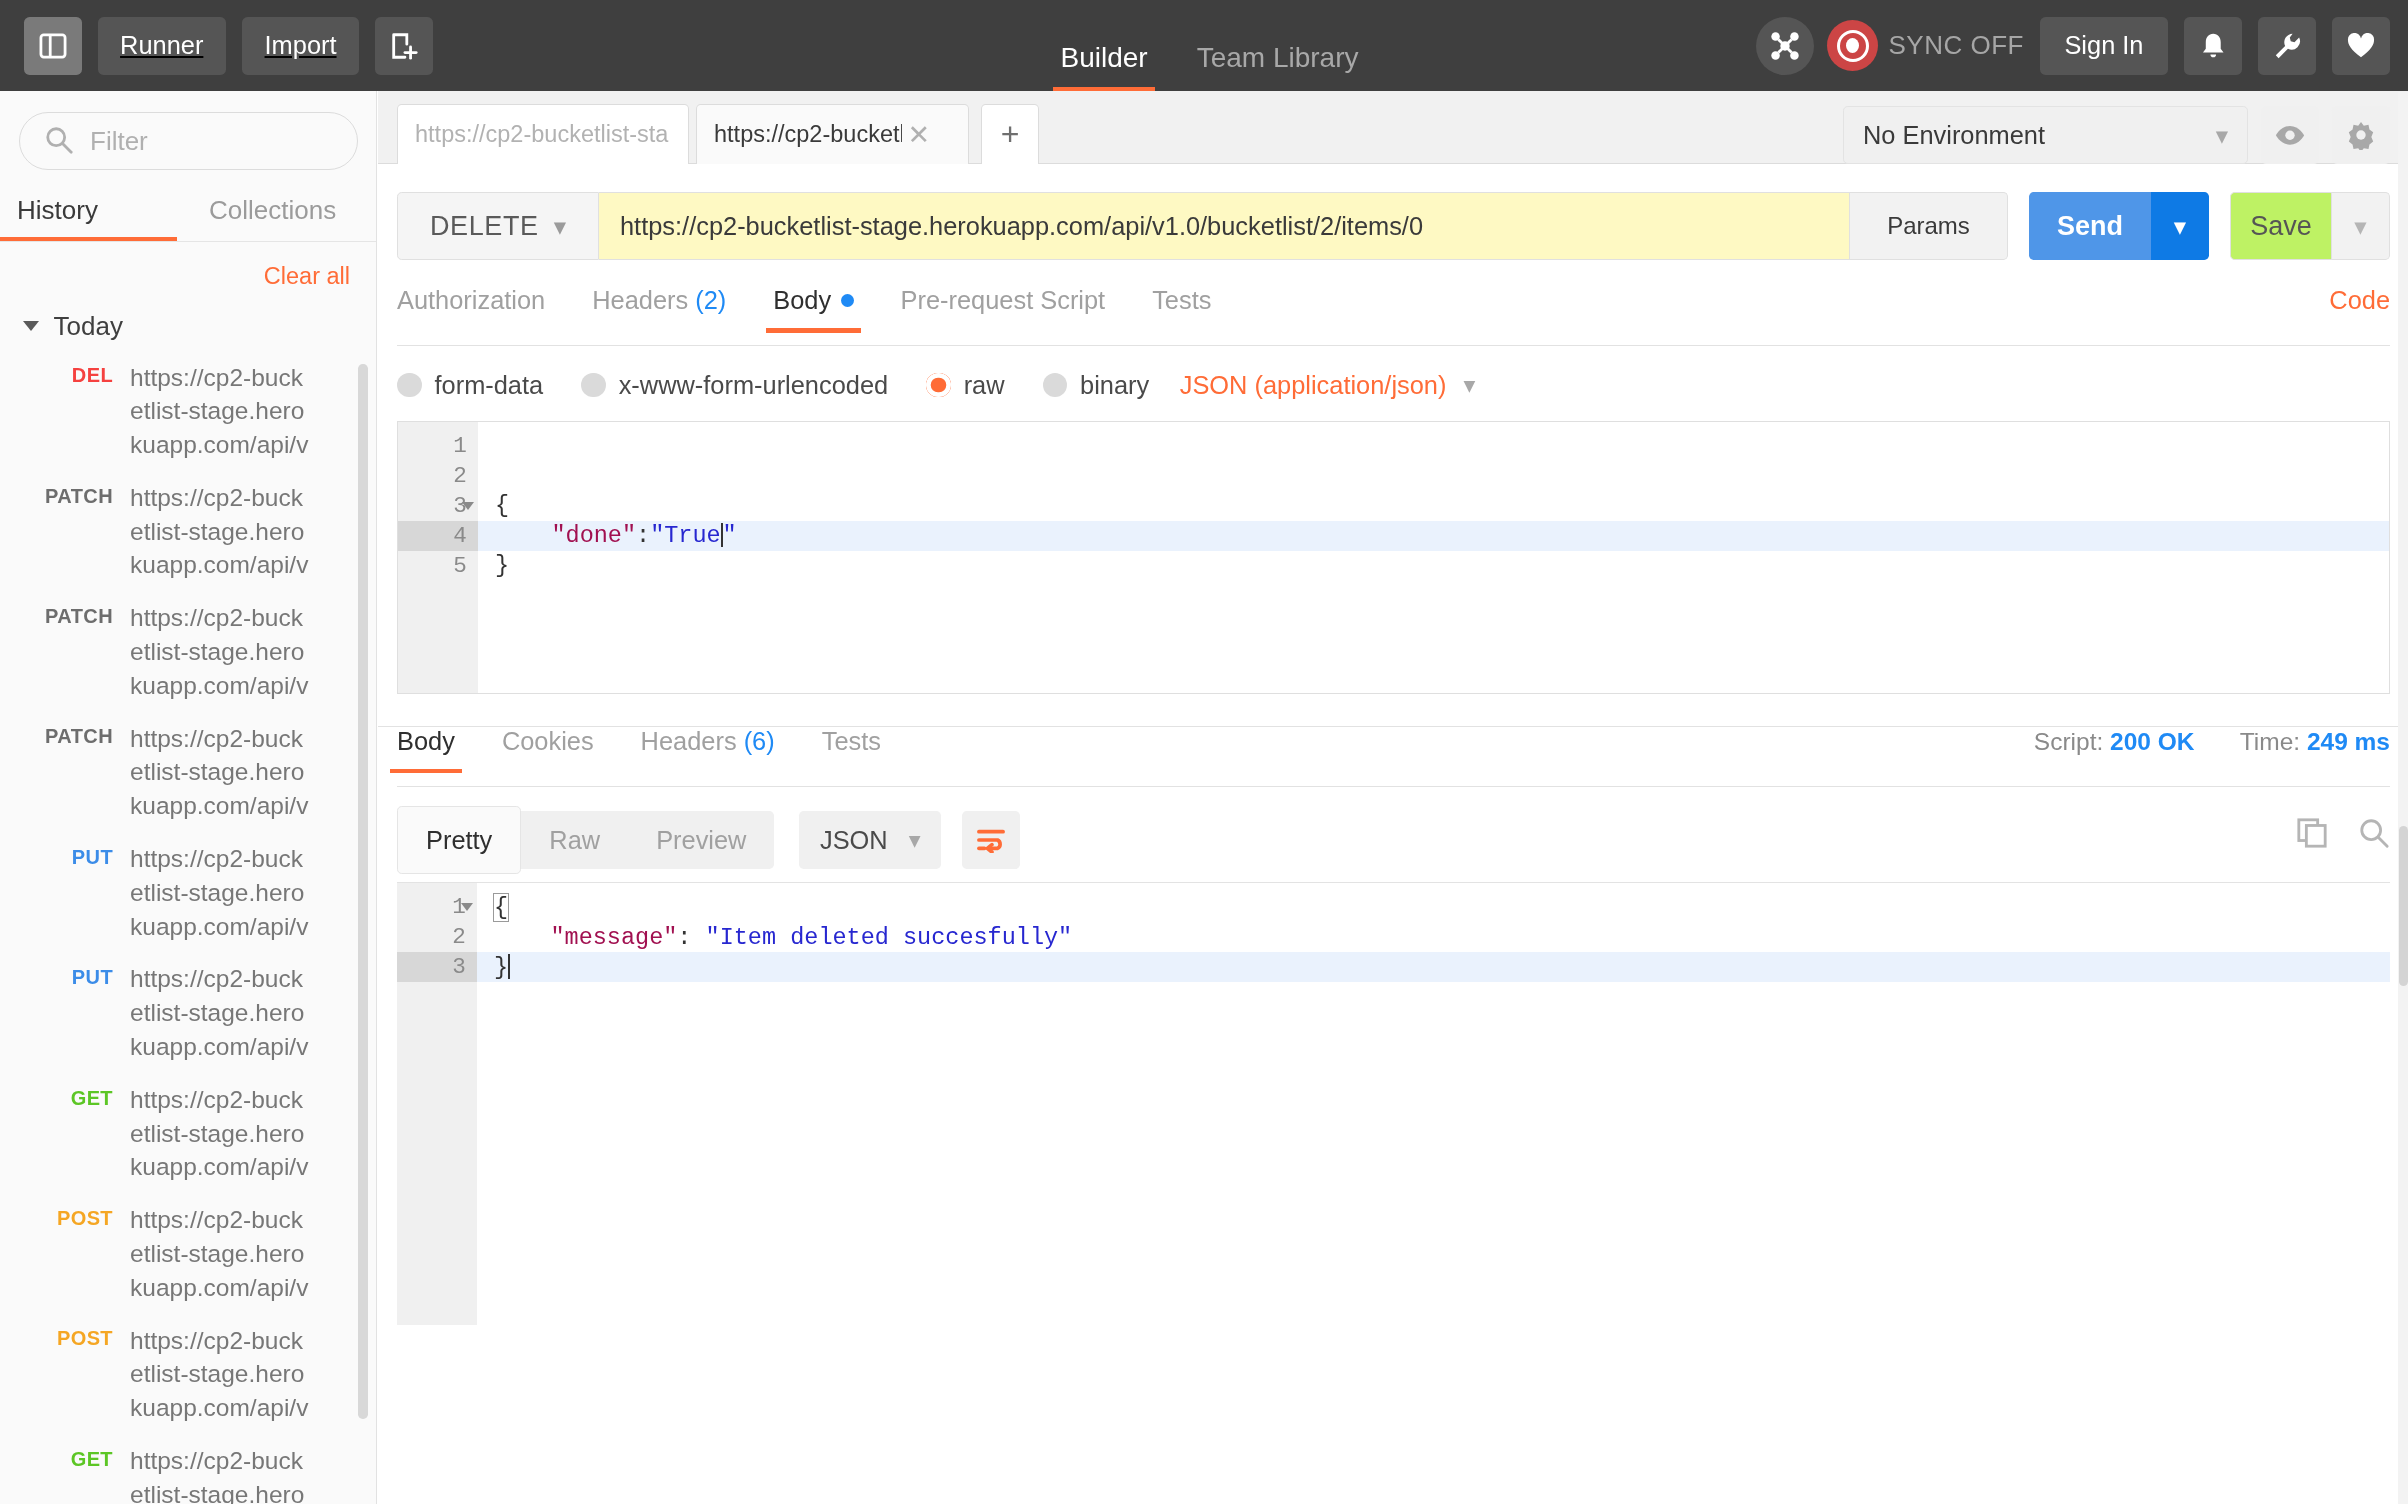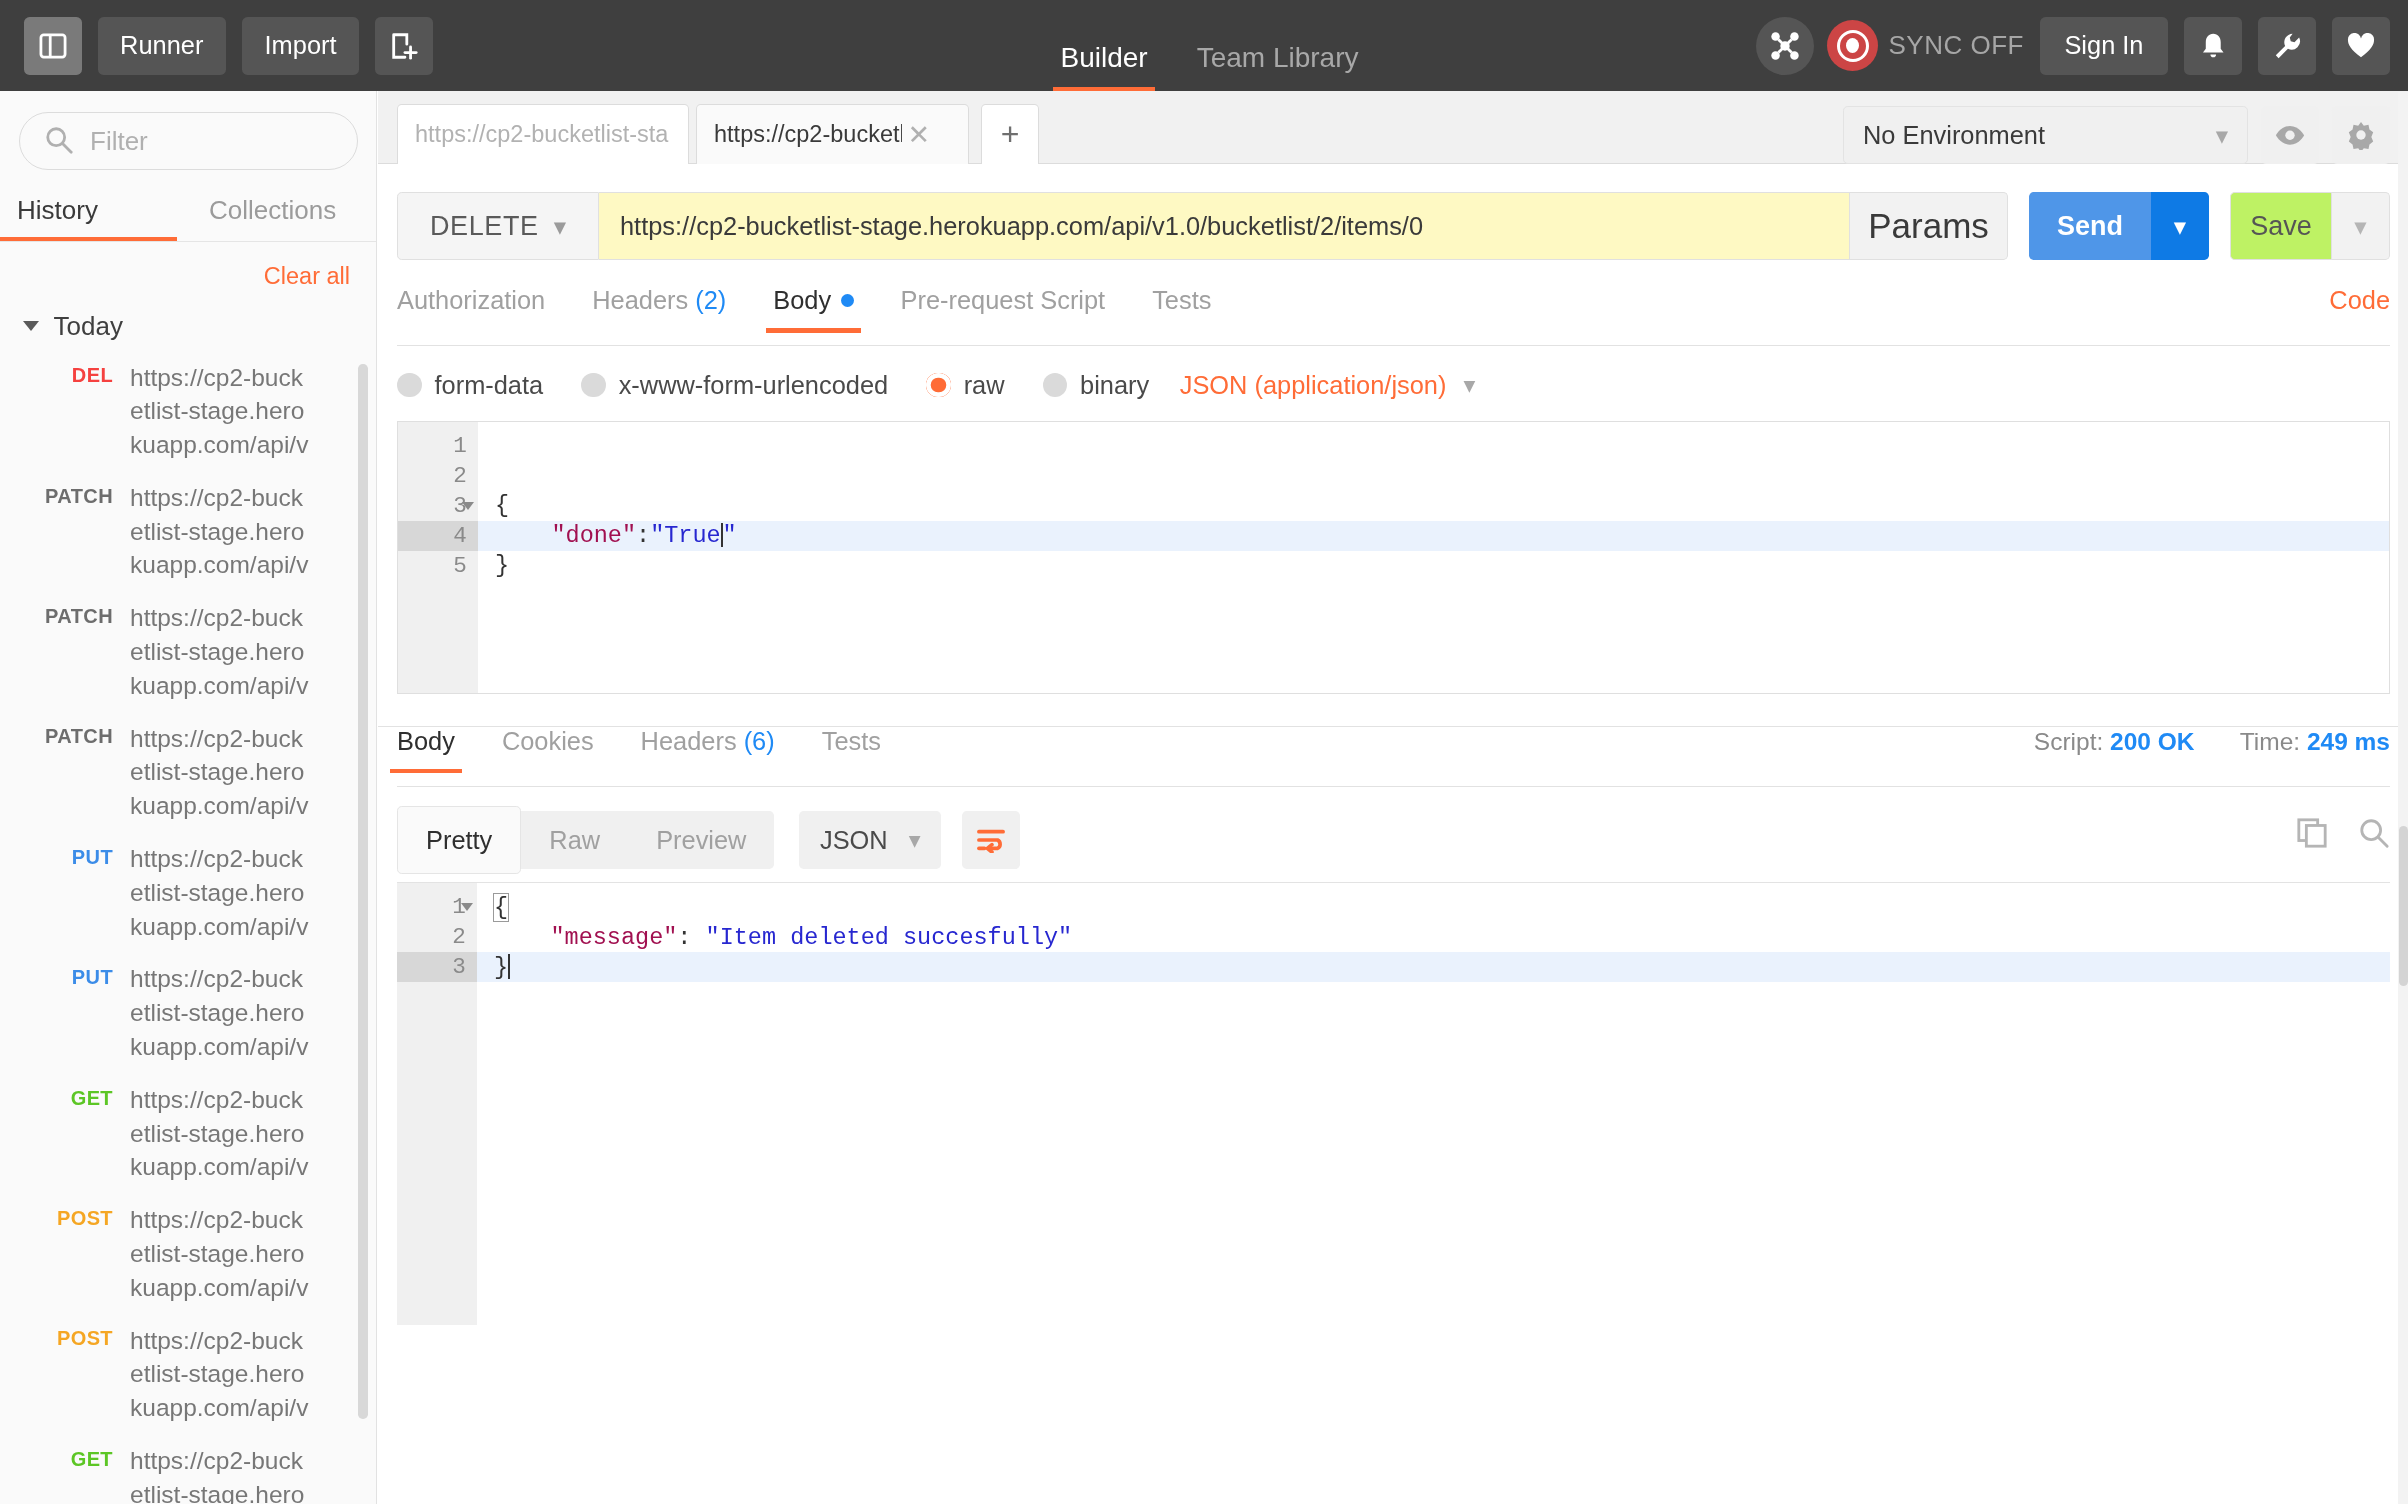--- a/index.html
+++ b/index.html
@@ -6,21 +6,21 @@
   html, body {
     width: 2409px; height: 1505px;
     font-family: "Liberation Sans", sans-serif;
     background: #fff; overflow: hidden;
   }
   body { position: relative; }
 
   
   .topbar {
     position: absolute; top: 0; left: 0; width: 2409px; height: 91px;
-    background: #3f3f3f; display: flex; align-items: center;
+    background: #3f3f3f; display: flex; align-items: center; text-decoration: underline;
   }
   .tb-btn {
     background: #555; border-radius: 5.6px; color: #fff;
     display: flex; align-items: center; justify-content: center;
     font-size: 25.4px; height: 58px; cursor: pointer; flex: none;
   }
   .tb-btn.sq { width: 58px; }
   .tb-btn.active { background: #7a7a7a; }
   .tb-btn.txt { padding: 0 22.6px; }
   #sidebar-toggle-button { margin-left: 23.5px; }
@@ -134,21 +134,21 @@
   .method-box { width: 202px; height: 68px; background: #f5f5f5; border: 0.9px solid #e0e0e0;
     border-radius: 4.7px 0 0 4.7px; display: flex; align-items: center;
     justify-content: center; cursor: pointer; }
   .method-name { font-size: 27px; color: #5a5a5a; letter-spacing: 0.6px; }
   .method-chev { color: #9b9b9b; font-size: 24.5px; margin-left: 15px; }
   .url-input { flex: 1; height: 68px; background: #fef9c3; border: 0.9px solid #e0e0e0;
     border-left: none; padding: 0 21px; font-size: 25.4px; color: #3a3a3a;
     font-family: "Liberation Sans", sans-serif; outline: none; }
   .params-btn { width: 158px; height: 68px; background: #f2f2f2; border: 0.9px solid #e0e0e0;
     border-left: none; border-radius: 0 4.7px 4.7px 0; display: flex; align-items: center;
-    justify-content: center; font-size: 35px; color: #3a3a3a; cursor: pointer; }
+    justify-content: center; font-size: 24px; color: #3a3a3a; cursor: pointer; }
   .send-group { display: flex; margin-left: 21px; }
   .send-btn { width: 122px; height: 68px; background: #4f96e8; border-radius: 4.7px 0 0 4.7px;
     color: #fff; font-size: 27px; font-weight: bold; display: flex; align-items: center;
     justify-content: center; cursor: pointer; }
   .send-chev { width: 58px; height: 68px; background: #0e7ae5; border-radius: 0 4.7px 4.7px 0;
     color: #fff; display: flex; align-items: center; justify-content: center;
     font-size: 24.5px; cursor: pointer; }
   .save-group { display: flex; margin-left: 21px; }
   .save-btn { width: 102px; height: 68px; background: #bef264; border: 0.9px solid #e0e0e0;
     border-radius: 4.7px 0 0 4.7px; color: #555; font-size: 27px; display: flex;

